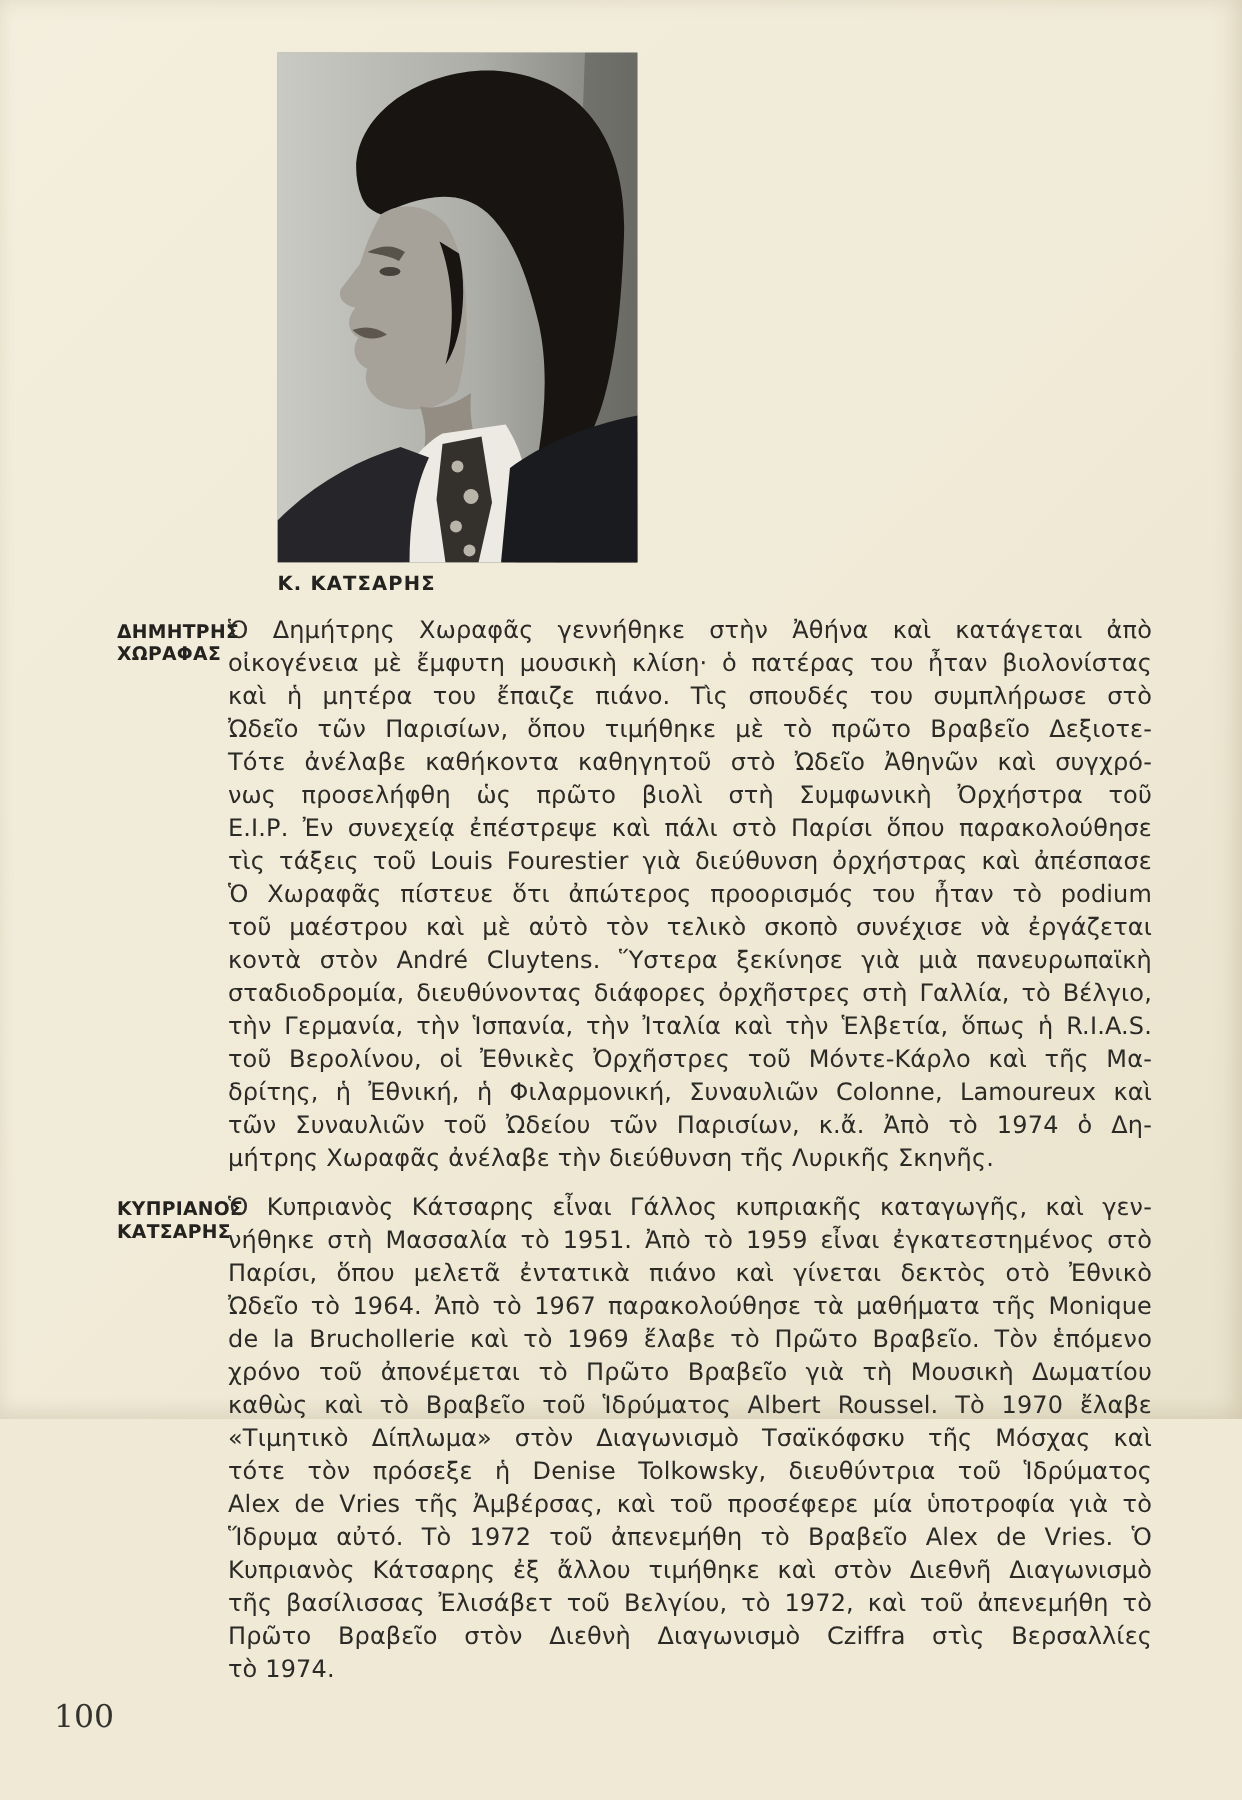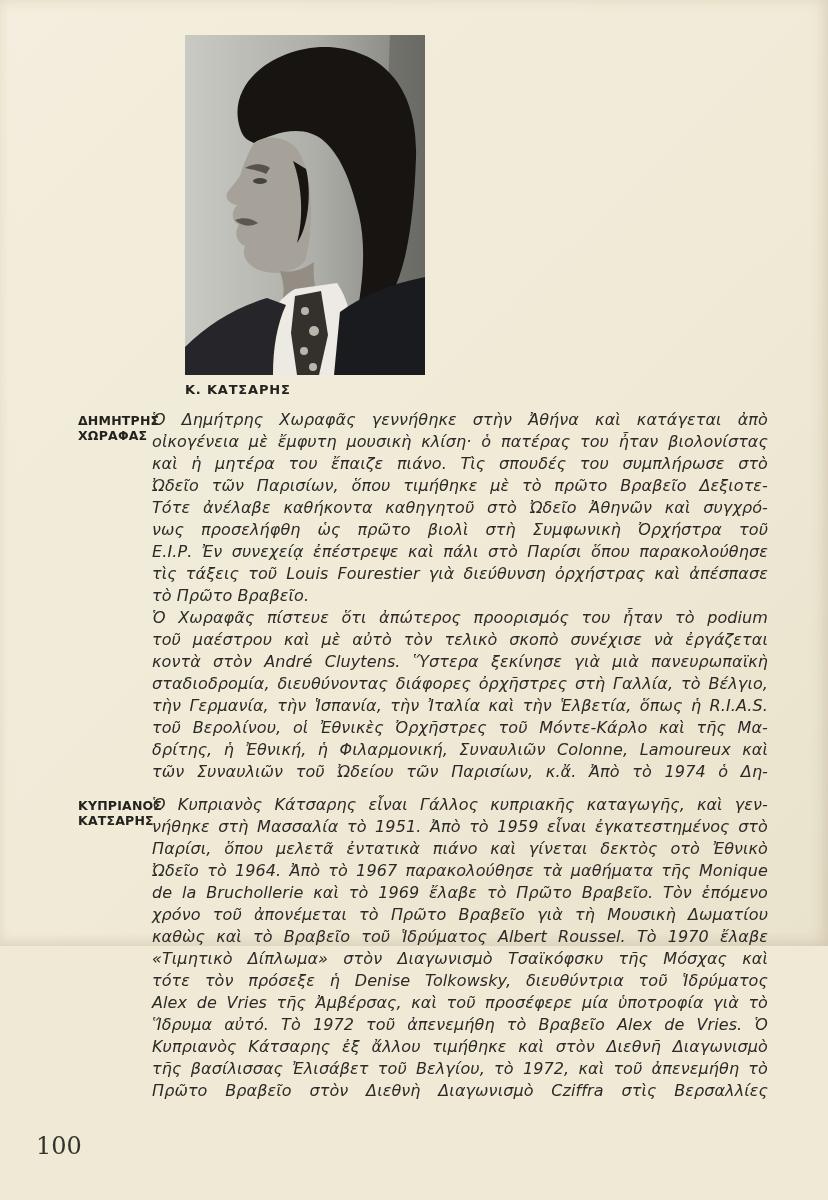--- a/index.html
+++ b/index.html
@@ -45,34 +45,33 @@
     white-space: pre-line;
     padding-top: 4px;
     color: #23221e;
   }
   .text-col {
     flex: 1 1 auto;
     margin-left: 8px;
     font-size: 16px;
     line-height: 22px;
     letter-spacing: 0.1px;
-    font-style: italic;
   }
   .para { margin: 0; }
   .pbody {
     display: block;
     white-space: pre-line;
     text-align: justify;
     text-align-last: justify;
   }
   .plast { display: block; }
   .page-number {
     position: absolute; left: 36px; top: 1132px;
     font-family: "DejaVu Serif", "Liberation Serif", serif;
-    font-size: 24px;
+    font-size: 21px;
     color: #33322c;
   }
 </style>
 </head>
 <body>
 
 <div class="page">
 
   <figure class="photo-block">
     <svg class="photo-frame" viewBox="0 0 240 340" width="240" height="340" role="img">
@@ -126,31 +125,31 @@
           <span class="pbody">Ὁ Δημήτρης Χωραφᾶς γεννήθηκε στὴν Ἀθήνα καὶ κατάγεται ἀπὸ
 οἰκογένεια μὲ ἔμφυτη μουσικὴ κλίση· ὁ πατέρας του ἦταν βιολονίστας
 καὶ ἡ μητέρα του ἔπαιζε πιάνο. Τὶς σπουδές του συμπλήρωσε στὸ
 Ὠδεῖο τῶν Παρισίων, ὅπου τιμήθηκε μὲ τὸ πρῶτο Βραβεῖο Δεξιοτε-</span>
         </p>
         <p class="para">
           <span class="pbody">Τότε ἀνέλαβε καθήκοντα καθηγητοῦ στὸ Ὠδεῖο Ἀθηνῶν καὶ συγχρό-
 νως προσελήφθη ὡς πρῶτο βιολὶ στὴ Συμφωνικὴ Ὀρχήστρα τοῦ
 Ε.Ι.Ρ. Ἐν συνεχείᾳ ἐπέστρεψε καὶ πάλι στὸ Παρίσι ὅπου παρακολούθησε
 τὶς τάξεις τοῦ Louis Fourestier γιὰ διεύθυνση ὀρχήστρας καὶ ἀπέσπασε</span>
-          <span class="plast">τὸ Πρῶτο Βραβεῖο.</span>
         </p>
         <p class="para">
           <span class="pbody">Ὁ Χωραφᾶς πίστευε ὅτι ἀπώτερος προορισμός του ἦταν τὸ podium
 τοῦ μαέστρου καὶ μὲ αὐτὸ τὸν τελικὸ σκοπὸ συνέχισε νὰ ἐργάζεται
 κοντὰ στὸν André Cluytens. Ὕστερα ξεκίνησε γιὰ μιὰ πανευρωπαϊκὴ
 σταδιοδρομία, διευθύνοντας διάφορες ὀρχῆστρες στὴ Γαλλία, τὸ Βέλγιο,
 τὴν Γερμανία, τὴν Ἱσπανία, τὴν Ἰταλία καὶ τὴν Ἑλβετία, ὅπως ἡ R.I.A.S.
 τοῦ Βερολίνου, οἱ Ἐθνικὲς Ὀρχῆστρες τοῦ Μόντε-Κάρλο καὶ τῆς Μα-
 δρίτης, ἡ Ἐθνική, ἡ Φιλαρμονική, Συναυλιῶν Colonne, Lamoureux καὶ
 τῶν Συναυλιῶν τοῦ Ὠδείου τῶν Παρισίων, κ.ἄ. Ἀπὸ τὸ 1974 ὁ Δη-</span>
+          <span class="plast">μήτρης Χωραφᾶς ἀνέλαβε τὴν διεύθυνση τῆς Λυρικῆς Σκηνῆς.</span>
         </p>
       </div>
     </div>
 
     <div class="section">
       <div class="label-col">ΚΥΠΡΙΑΝΟΣ
 ΚΑΤΣΑΡΗΣ</div>
       <div class="text-col">
         <p class="para">
           <span class="pbody">Ὁ Κυπριανὸς Κάτσαρης εἶναι Γάλλος κυπριακῆς καταγωγῆς, καὶ γεν-
@@ -160,20 +159,21 @@
 de la Bruchollerie καὶ τὸ 1969 ἔλαβε τὸ Πρῶτο Βραβεῖο. Τὸν ἑπόμενο
 χρόνο τοῦ ἀπονέμεται τὸ Πρῶτο Βραβεῖο γιὰ τὴ Μουσικὴ Δωματίου
 καθὼς καὶ τὸ Βραβεῖο τοῦ Ἱδρύματος Albert Roussel. Τὸ 1970 ἔλαβε
 «Τιμητικὸ Δίπλωμα» στὸν Διαγωνισμὸ Τσαϊκόφσκυ τῆς Μόσχας καὶ
 τότε τὸν πρόσεξε ἡ Denise Tolkowsky, διευθύντρια τοῦ Ἱδρύματος
 Alex de Vries τῆς Ἀμβέρσας, καὶ τοῦ προσέφερε μία ὑποτροφία γιὰ τὸ
 Ἵδρυμα αὐτό. Τὸ 1972 τοῦ ἀπενεμήθη τὸ Βραβεῖο Alex de Vries. Ὁ
 Κυπριανὸς Κάτσαρης ἐξ ἄλλου τιμήθηκε καὶ στὸν Διεθνῆ Διαγωνισμὸ
 τῆς βασίλισσας Ἐλισάβετ τοῦ Βελγίου, τὸ 1972, καὶ τοῦ ἀπενεμήθη τὸ
 Πρῶτο Βραβεῖο στὸν Διεθνὴ Διαγωνισμὸ Cziffra στὶς Βερσαλλίες</span>
+          <span class="plast">τὸ 1974.</span>
         </p>
       </div>
     </div>
 
   </div>
 
   <div class="page-number">100</div>
 
 </div>
 

